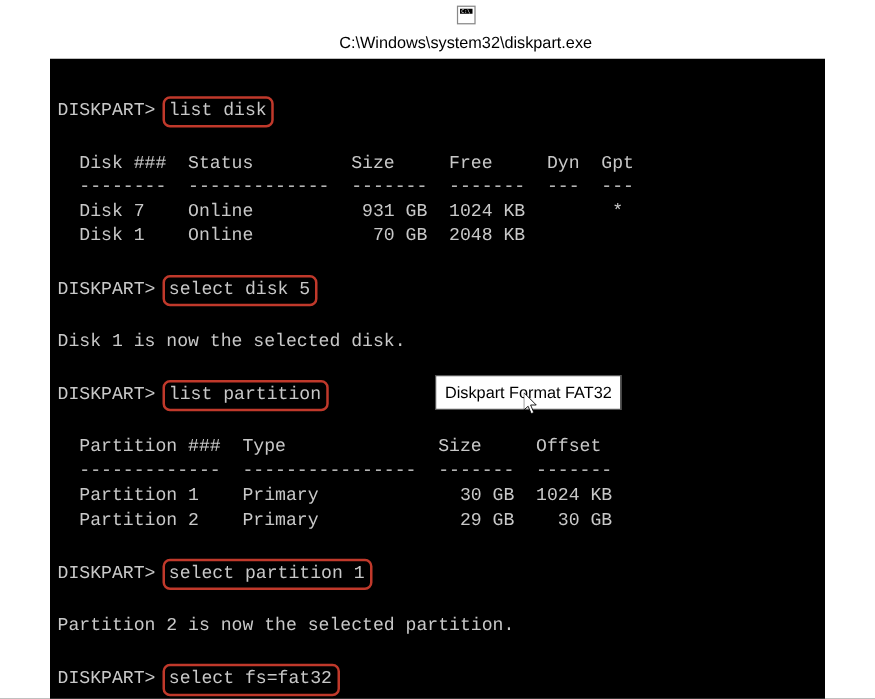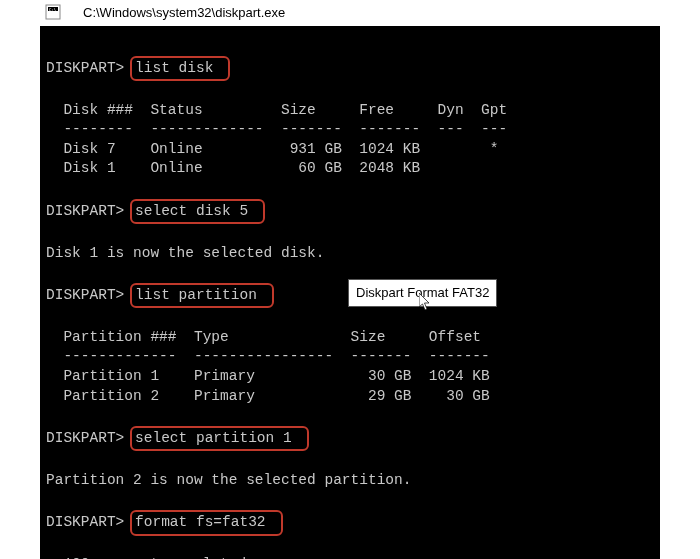--- a/index.html
+++ b/index.html
@@ -9,45 +9,46 @@
     background: #fff;
     font-family: "Consolas", "Courier New", monospace;
     overflow: hidden;
   }
   .outer-pad {
     padding: 0 40px 10px 40px;
   }
   .title-row {
     display: flex;
     align-items: center;
-    gap: 22px;
+    gap: 6px;
     padding: 4px 0 6px 45px;
     font-family: "Segoe UI", Tahoma, sans-serif;
     font-size: 13px;
     color: #000;
     background: #fff;
+    flex-direction: column;
   }
   .title-icon {
     display: inline-flex;
   }
   .terminal {
     background: #000;
     color: #c8c8c8;
     font-size: 14.5px;
     line-height: 1.35;
     padding: 10px 6px 10px 6px;
     white-space: pre;
     position: relative;
     min-height: 515px;
   }
   .hl {
     display: inline-block;
     border: 2px solid #c0392b;
     border-radius: 6px;
-    padding: 1px 15px 1px 3px;
+    padding: 1px 4px 1px 3px;
     margin-left: -3px;
   }
   .tooltip {
     position: absolute;
     background: #fff;
     color: #000;
     font-family: "Segoe UI", Tahoma, sans-serif;
     font-size: 13px;
     padding: 4px 7px;
     border: 1px solid #555;
@@ -78,38 +79,38 @@
   <span>C:\Windows\system32\diskpart.exe</span>
 </div>
 
 <div class="outer-pad">
 <div class="terminal">
 <span>DISKPART&gt;</span> <span class="hl">list disk</span>
 
 <span>  Disk ###  Status         Size     Free     Dyn  Gpt</span>
 <span>  --------  -------------  -------  -------  ---  ---</span>
 <span>  Disk 7    Online          931 GB  1024 KB        *</span>
-<span>  Disk 1    Online           60 GB  2048 KB</span>
+<span>  Disk 1    Online           70 GB  2048 KB</span>
 
 <span>DISKPART&gt;</span> <span class="hl">select disk 5</span>
 
 <span>Disk 1 is now the selected disk.</span>
 
 <span>DISKPART&gt;</span> <span class="hl">list partition</span>
 
 <span>  Partition ###  Type              Size     Offset</span>
 <span>  -------------  ----------------  -------  -------</span>
 <span>  Partition 1    Primary             30 GB  1024 KB</span>
 <span>  Partition 2    Primary             29 GB    30 GB</span>
 
 <span>DISKPART&gt;</span> <span class="hl">select partition 1</span>
 
 <span>Partition 2 is now the selected partition.</span>
 
-<span>DISKPART&gt;</span> <span class="hl">format fs=fat32</span>
+<span>DISKPART&gt;</span> <span class="hl">select fs=fat32</span>
 
   <span>100 percent completed</span>
 
 
 <div class="tooltip">Diskpart Format FAT32</div>
 <div class="cursor">
   <svg width="12" height="18" viewBox="0 0 12 18">
     <path d="M0 0 L0 14 L3.5 11 L6 17 L8 16 L5.5 10 L10 10 Z" fill="#fff" stroke="#000" stroke-width="0.7"></path>
   </svg>
 </div>

